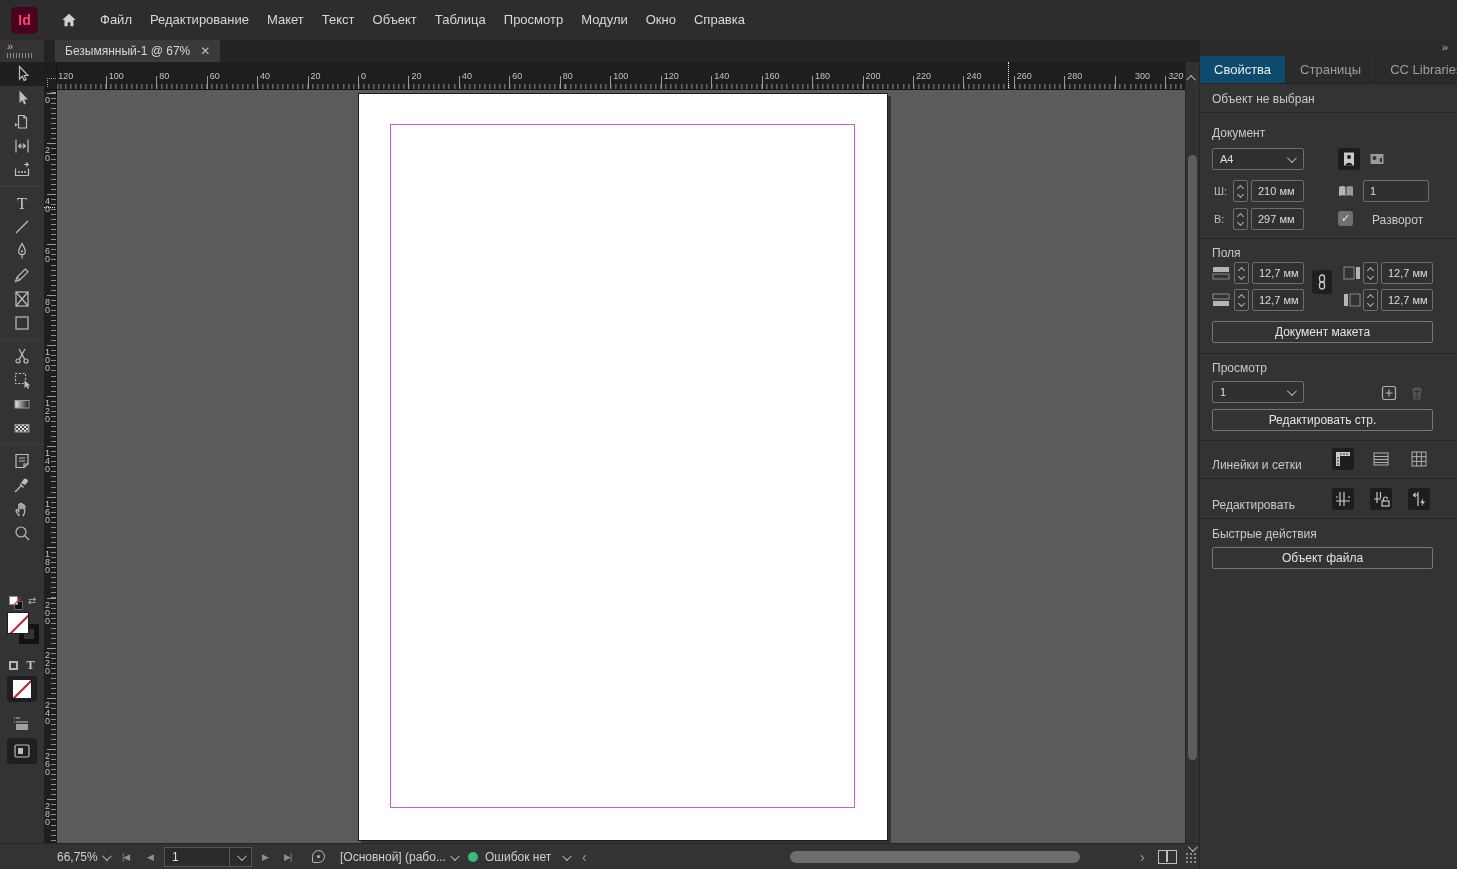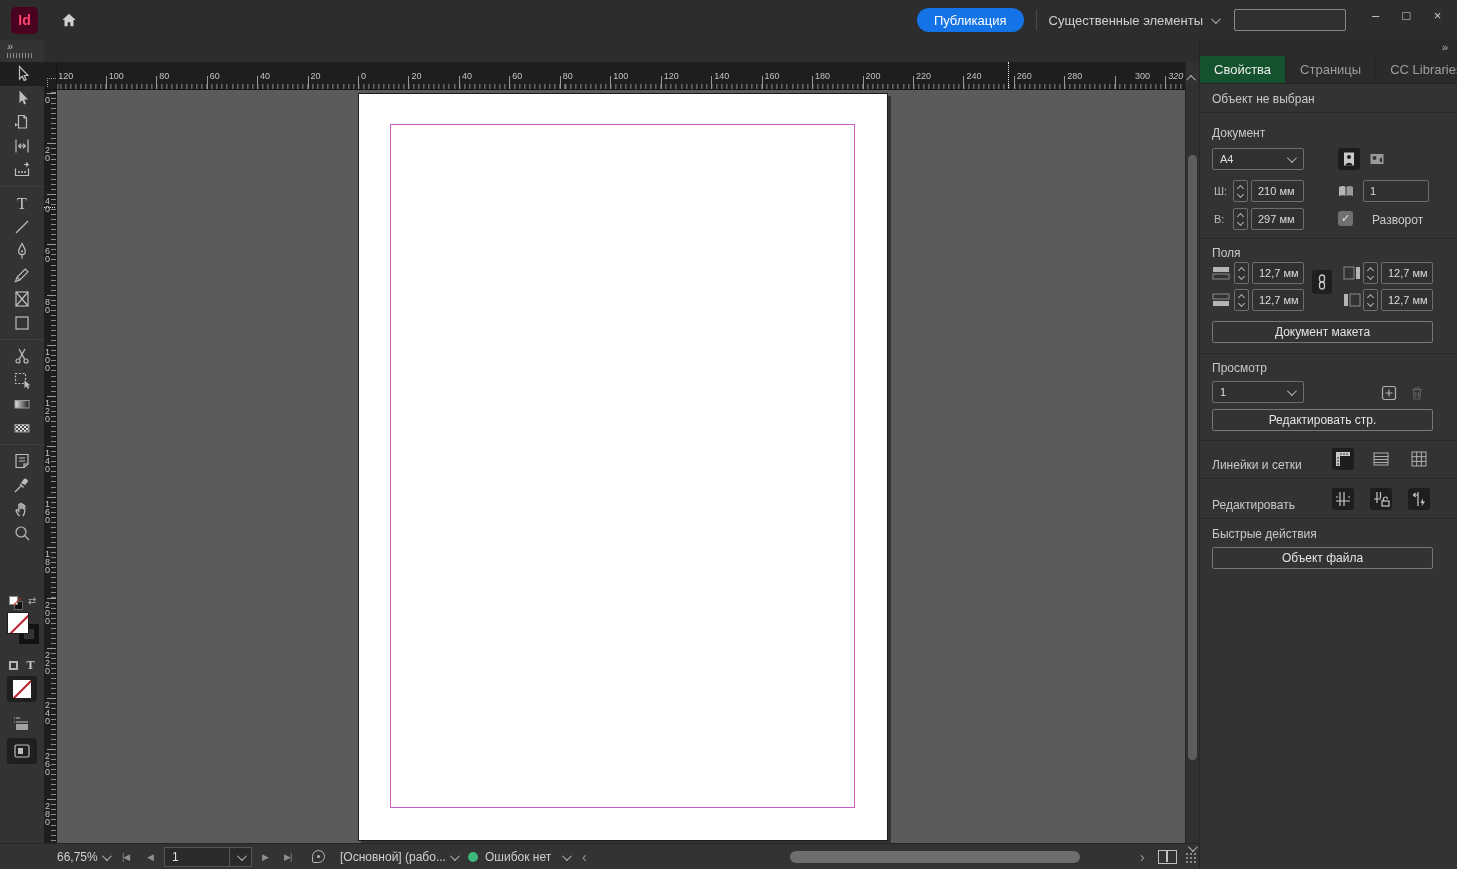--- a/index.html
+++ b/index.html
@@ -108,21 +108,21 @@
   .grip-corner { position:absolute; left:1186px; top:9px; width:11px; height:11px;
                  background:radial-gradient(circle at 1px 1px,#8a8a8a 1px,transparent 1px); background-size:4px 4px; }
   .vscroll-down { position:absolute; left:1188px; top:845px; }
 
   
   .panel { position:absolute; left:1199px; top:40px; width:258px; height:829px; background:#333; border-left:1px solid #262626; }
   .panel-head { position:absolute; left:0; top:0; width:258px; height:16px; background:#2b2b2b; }
   .panel-head .dbl { position:absolute; right:10px; top:1px; font-size:11px; color:#b5b5b5; }
   .ptabs { position:absolute; left:0; top:16px; width:258px; height:28px; background:#2b2b2b; display:flex; border-bottom:1px solid #242424; }
   .ptab { padding:0 14px; font-size:13px; display:flex; align-items:center; color:#9e9e9e; border-right:1px solid #262626; white-space:nowrap; }
-  .ptab.active { background:#14532d; color:#ececec; }
+  .ptab.active { background:#0c4a6e; color:#ececec; }
   .pel { position:absolute; font-size:12px; color:#c9c9c9; }
   .pdivider { position:absolute; left:0; width:258px; height:1px; background:#272727; }
   .pfield { position:absolute; height:22px; background:#303030; border:1px solid #6e6e6e; border-radius:2px;
             font-size:11px; color:#dcdcdc; display:flex; align-items:center; padding-left:6px; }
   .pselect { position:absolute; height:22px; background:#303030; border:1px solid #6e6e6e; border-radius:2px;
              font-size:11px; color:#dcdcdc; display:flex; align-items:center; padding-left:7px; }
   .pselect .chev { position:absolute; right:9px; }
   .stepper { position:absolute; width:15px; height:22px; background:#303030; border:1px solid #6e6e6e; border-radius:2px;
              display:flex; flex-direction:column; align-items:center; justify-content:center; gap:1px; }
   .stepper i { display:block; width:5px; height:5px; border-right:1.2px solid #b0b0b0; border-bottom:1.2px solid #b0b0b0; }
@@ -146,42 +146,40 @@
 
   <div class="titlebar">
     <div class="id-logo">
         <span>Id</span>
       </div>
     <div class="home-btn">
       <svg width="18" height="18" viewBox="0 0 20 20">
         <path d="M10 3 L2.5 10 H5 V17 H8.5 V12.5 H11.5 V17 H15 V10 H17.5 Z" fill="#d0d0d0"></path>
       </svg>
     </div>
-    <div class="tb-right">
-      <button class="publish-btn">Публикация</button>
-      <div class="tb-sep"></div>
-      <div class="workspace">
-        <span>Существенные элементы</span>
-        <i class="chev"></i>
-      </div>
-      <input class="search-box" value="" style="">
-      <div class="win-controls">
-        <div class="win-btn">
-            <span>–</span>
-          </div>
-        <div class="win-btn">
-            <span>□</span>
-          </div>
-        <div class="win-btn">
-            <span>×</span>
-          </div>
-      </div>
-    </div>
-  </div>
-
+    <div class="menus">
+      <span class="menu-item">Файл</span>
+      <span class="menu-item">Редактирование</span>
+      <span class="menu-item">Макет</span>
+      <span class="menu-item">Текст</span>
+      <span class="menu-item">Объект</span>
+      <span class="menu-item">Таблица</span>
+      <span class="menu-item">Просмотр</span>
+      <span class="menu-item">Модули</span>
+      <span class="menu-item">Окно</span>
+      <span class="menu-item">Справка</span>
+    </div>
+  </div>
+
+  <div class="tabstrip">
+    <div class="doc-tab">
+      <span>Безымянный-1 @ 67%</span>
+      <span class="close">✕</span>
+    </div>
+  </div>
   <div class="rail-head">
     <span class="dbl">»</span>
     <div class="grip"></div>
   </div>
 
   <div class="toolbar">
     <div class="tool active">
       <svg width="20" height="20" viewBox="0 0 20 20">
         <path class="ti" d="M7.5 2.5 L7.5 15 L10.4 12.3 L12.1 16.4 L14 15.6 L12.3 11.5 L16 11.5 Z"></path>
         </svg>

